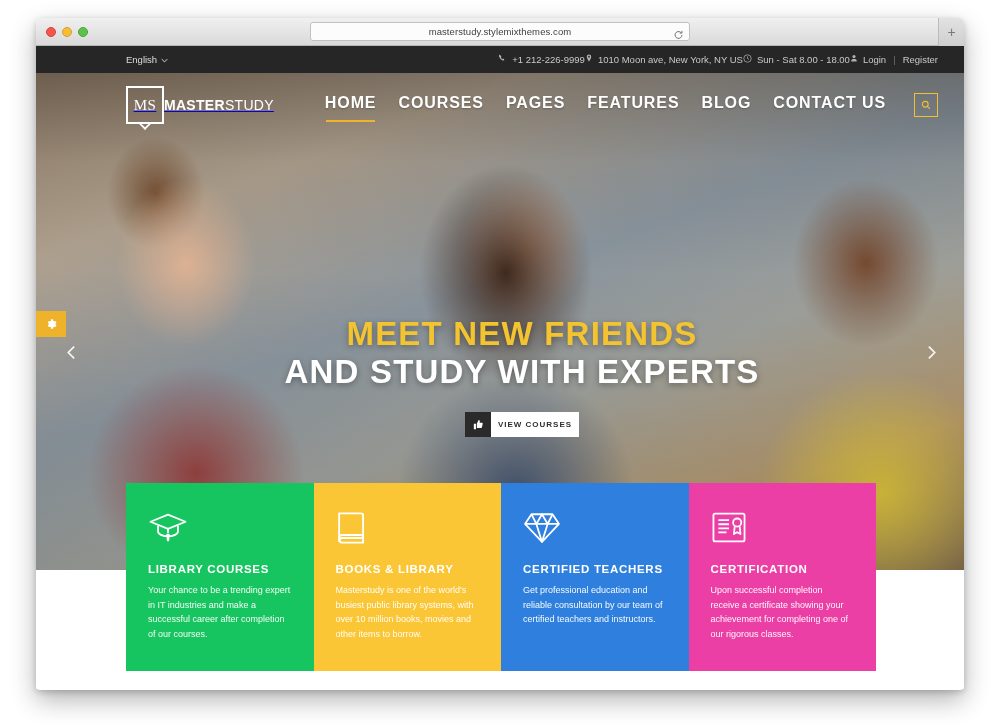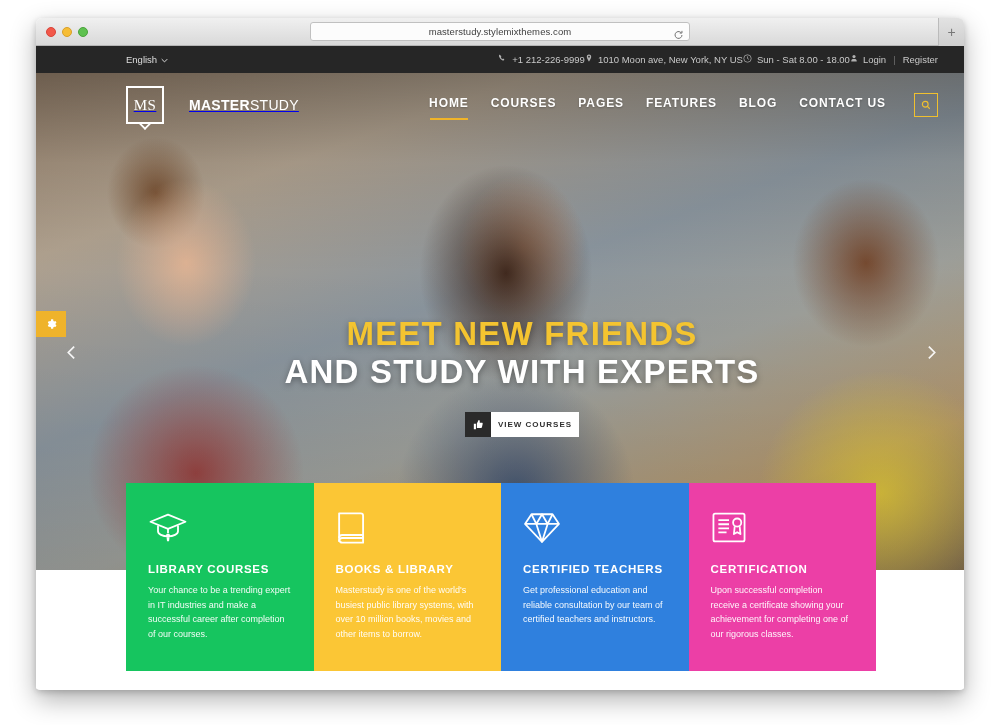--- a/index.html
+++ b/index.html
@@ -125,21 +125,21 @@
       linear-gradient(rgba(0,0,0,.30) 0%, rgba(0,0,0,.10) 18%, rgba(0,0,0,.04) 40%, rgba(0,0,0,.12) 100%);
   }
 
   
   .site-header {
     position: relative; z-index: 4;
     height: 64px;
     display: flex; align-items: center;
     padding: 0 26px 0 90px;
   }
-  .logo { display: flex; align-items: center; gap: 25px; }
+  .logo { display: flex; align-items: center; gap: 0; }
   .logo-mark {
     position: relative;
     width: 38px; height: 38px;
     border: 2px solid #ffffff;
     display: flex; align-items: center; justify-content: center;
     color: #fff; font-size: 15px; letter-spacing: .5px;
     font-family: "Liberation Serif", serif;
   }
   .logo-mark::after {
     content: ""; position: absolute; left: 50%; bottom: -6px;
@@ -153,21 +153,21 @@
   .logo-text { font-size: 14px; color: #fff; letter-spacing: .3px; }
   .logo-text .b { font-weight: bold; }
   .logo-text .n { font-weight: 300; }
 
   .main-nav {
     margin-left: auto;
     display: flex; align-items: center; gap: 22px;
   }
   .nav-item {
     position: relative;
-    color: #ffffff; font-size: 12px; font-weight: bold;
+    color: #ffffff; font-size: 16px; font-weight: bold;
     letter-spacing: .9px; text-decoration: none;
     padding-bottom: 4px;
     text-shadow: 0 1px 2px rgba(0,0,0,.25);
   }
   .nav-item.active::after {
     content: ""; position: absolute; left: 1px; right: 1px; bottom: -6px;
     height: 2px; background: #f0b429;
   }
   .nav-search {
     margin-left: 6px;

